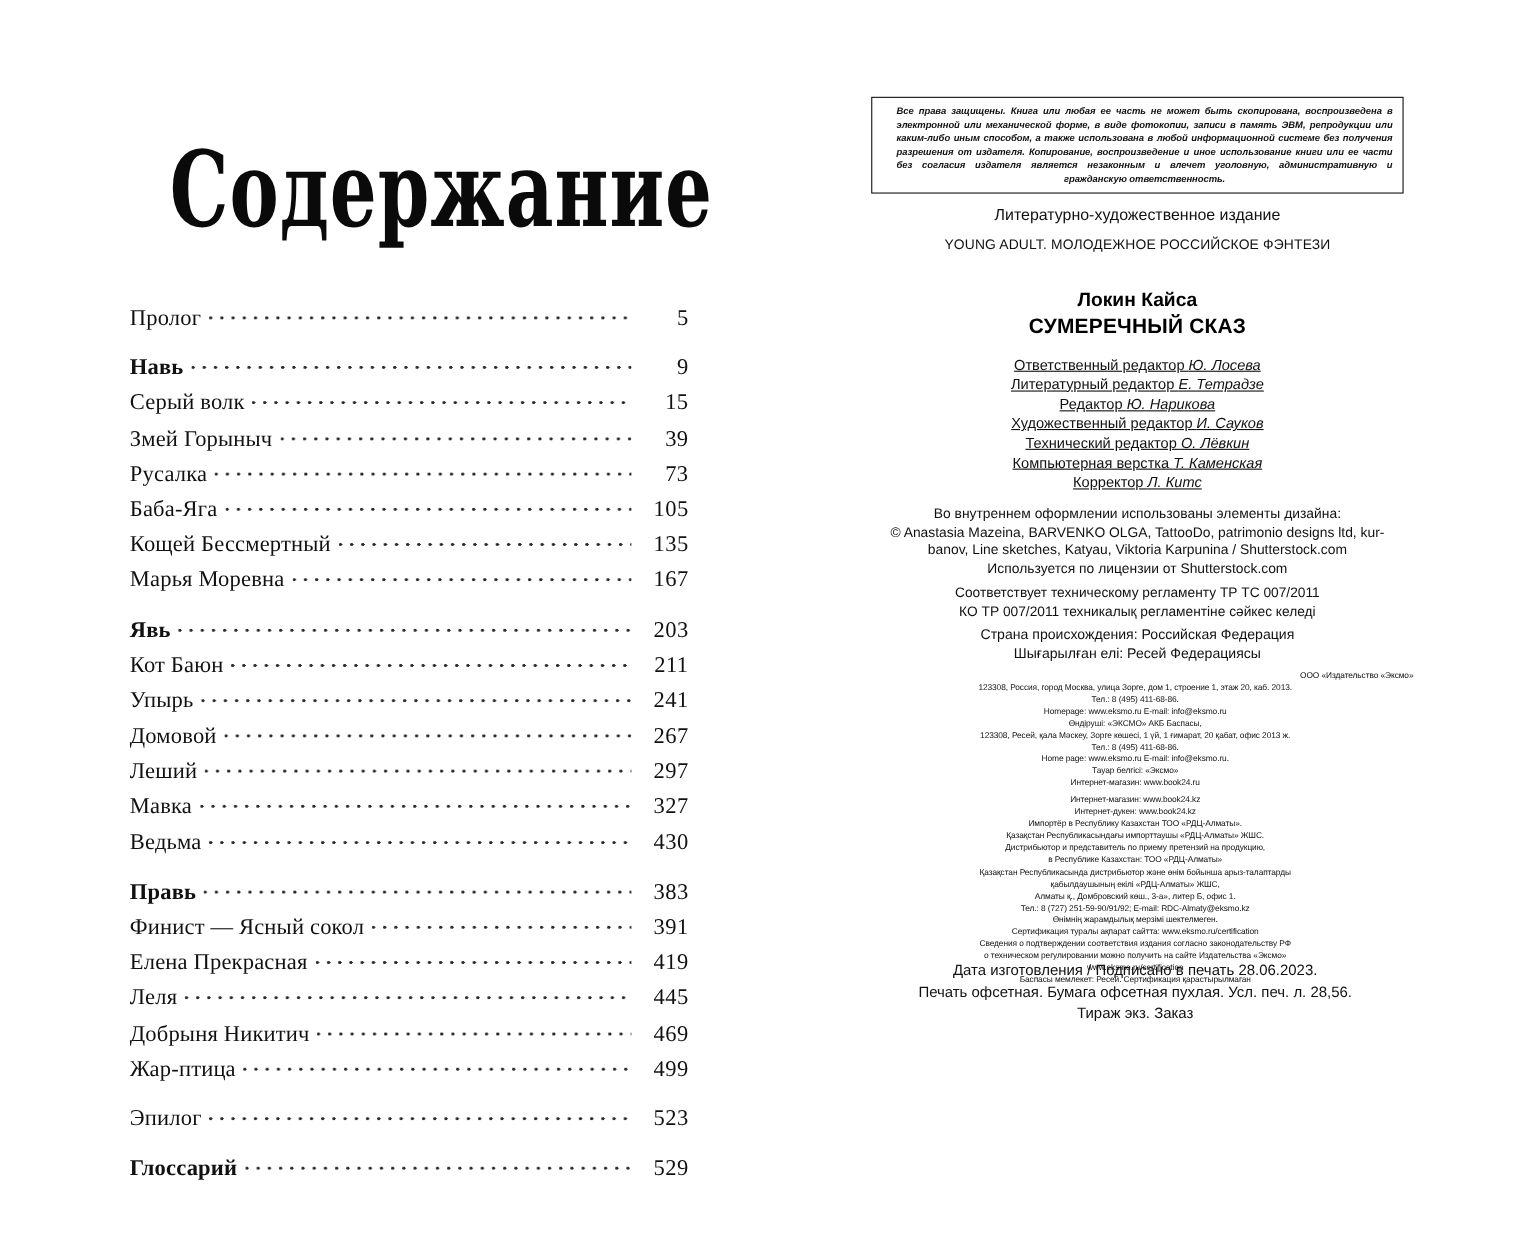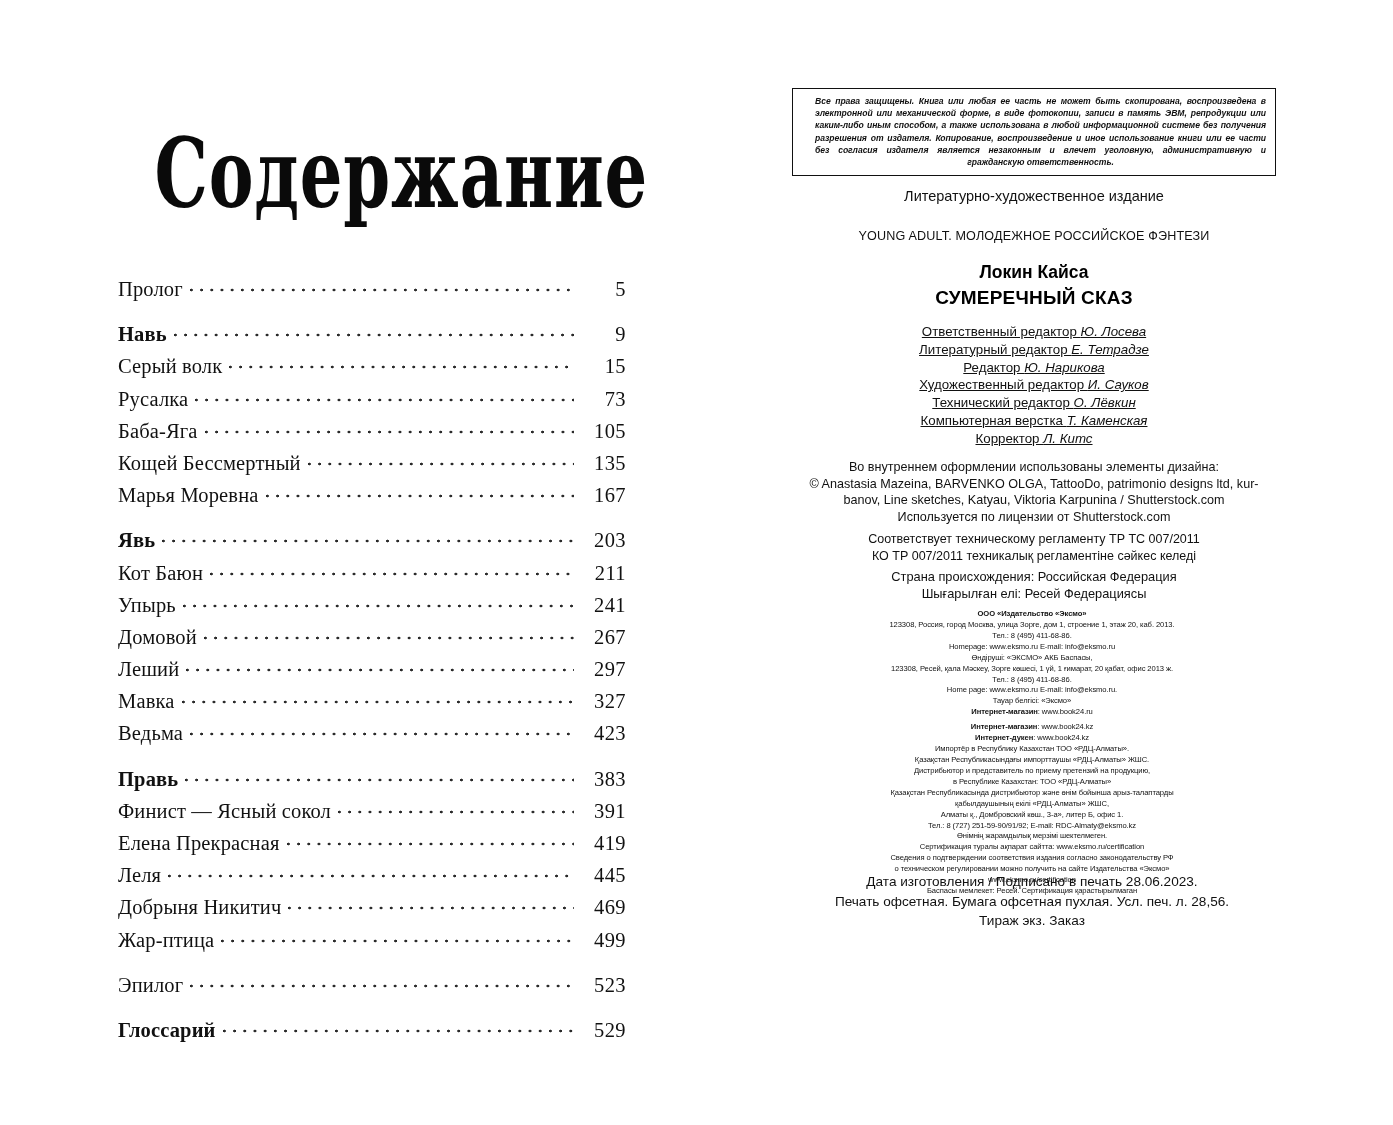--- a/index.html
+++ b/index.html
@@ -127,21 +127,21 @@
     left: 95px;
     top: 188px;
     width: 484px;
     text-align: center;
     font-size: 14.5px;
     color: #111;
   }
   .series-line {
     position: absolute;
     left: 75px;
-    top: 229px;
+    top: 215px;
     width: 524px;
     text-align: center;
     font-size: 12.6px;
     letter-spacing: 0.15px;
     color: #111;
   }
   .author-name {
     position: absolute;
     left: 95px;
     top: 262px;
@@ -212,21 +212,21 @@
     position: absolute;
     left: 82px;
     top: 609px;
     width: 506px;
     text-align: center;
     font-size: 7.6px;
     line-height: 1.44;
     color: #111;
     letter-spacing: -0.08px;
   }
-  .imprint-fine .b { font-weight: 700; }
+  .imprint-fine .b { font-weight: 400; text-align: right; }
   .imprint-fine .sp { display: block; height: 4px; }
 
   .production {
     position: absolute;
     left: 82px;
     top: 872px;
     width: 506px;
     text-align: center;
     font-size: 13.6px;
     line-height: 1.45;
@@ -275,20 +275,25 @@
           <span class="toc-label">Навь</span>
           <span class="toc-dots"></span>
           <span class="toc-page">9</span>
         </div>
         <div class="toc-row">
           <span class="toc-label">Серый волк</span>
           <span class="toc-dots"></span>
           <span class="toc-page">15</span>
         </div>
         <div class="toc-row">
+          <span class="toc-label">Змей Горыныч</span>
+          <span class="toc-dots"></span>
+          <span class="toc-page">39</span>
+        </div>
+        <div class="toc-row">
           <span class="toc-label">Русалка</span>
           <span class="toc-dots"></span>
           <span class="toc-page">73</span>
         </div>
         <div class="toc-row">
           <span class="toc-label">Баба-Яга</span>
           <span class="toc-dots"></span>
           <span class="toc-page">105</span>
         </div>
         <div class="toc-row">
@@ -327,21 +332,21 @@
           <span class="toc-page">297</span>
         </div>
         <div class="toc-row">
           <span class="toc-label">Мавка</span>
           <span class="toc-dots"></span>
           <span class="toc-page">327</span>
         </div>
         <div class="toc-row">
           <span class="toc-label">Ведьма</span>
           <span class="toc-dots"></span>
-          <span class="toc-page">423</span>
+          <span class="toc-page">430</span>
         </div>
         <div class="toc-row bold gap-before">
           <span class="toc-label">Правь</span>
           <span class="toc-dots"></span>
           <span class="toc-page">383</span>
         </div>
         <div class="toc-row">
           <span class="toc-label">Финист — Ясный сокол</span>
           <span class="toc-dots"></span>
           <span class="toc-page">391</span>

